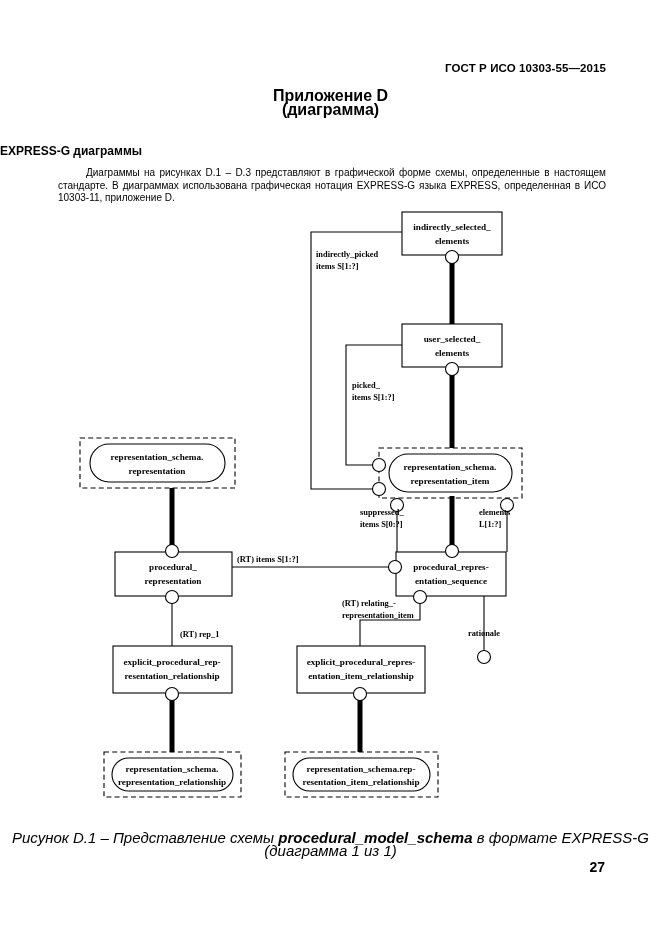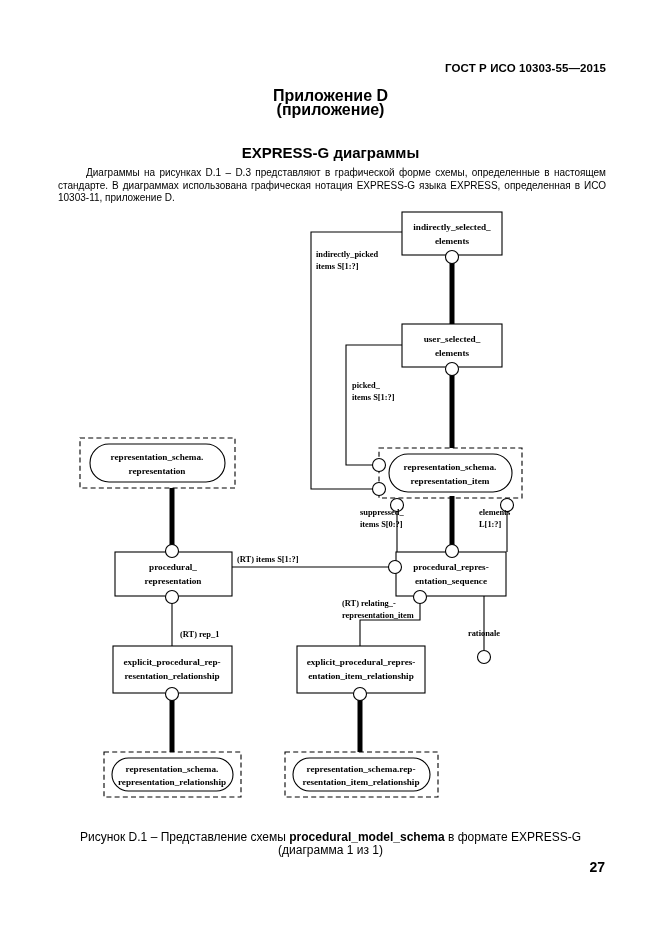--- a/index.html
+++ b/index.html
@@ -38,43 +38,43 @@
     text-align: center;
     font-size: 16px;
     font-weight: bold;
     line-height: 14px;
   }
   .annex-title .sub { font-weight: bold; }
   .section-title {
     position: absolute;
     left: 0; right: 0;
     top: 144px;
-    text-align: center;
-    font-size: 15px;
+    font-size: 12px;
     font-weight: bold;
   }
   .body-text {
     position: absolute;
     left: 58px;
     top: 167px;
     width: 548px;
     font-size: 10px;
     line-height: 12.6px;
     text-align: justify;
     text-indent: 28px;
   }
 
   
   .caption {
     position: absolute;
     left: 0; right: 0;
     top: 831px;
     text-align: center;
-    font-size: 12px;
+    font-size: 15px;
     line-height: 13px;
+    font-style: italic;
   }
   .caption b { font-weight: bold; }
   .page-number {
     position: absolute;
     right: 56px;
     top: 859px;
     font-size: 14px;
     font-weight: bold;
   }
 
@@ -91,21 +91,21 @@
 </style>
 </head>
 <body>
 
 <div class="page">
 
   <div class="std-header">ГОСТ Р ИСО 10303-55—2015</div>
 
   <div class="annex-title">
     <div>Приложение D</div>
-    <div class="sub">(приложение)</div>
+    <div class="sub">(диаграмма)</div>
   </div>
 
   <div class="section-title">EXPRESS-G диаграммы</div>
 
   <div class="body-text">Диаграммы на рисунках D.1 – D.3 представляют в графической форме схемы, определенные в настоящем стандарте. В диаграммах использована графическая нотация EXPRESS-G языка EXPRESS, определенная в ИСО 10303-11, приложение D.</div>
 
   <div class="diagram">
     <svg width="661" height="625" viewBox="0 0 661 625" xmlns="http://www.w3.org/2000/svg">
       <defs>
         <style>

